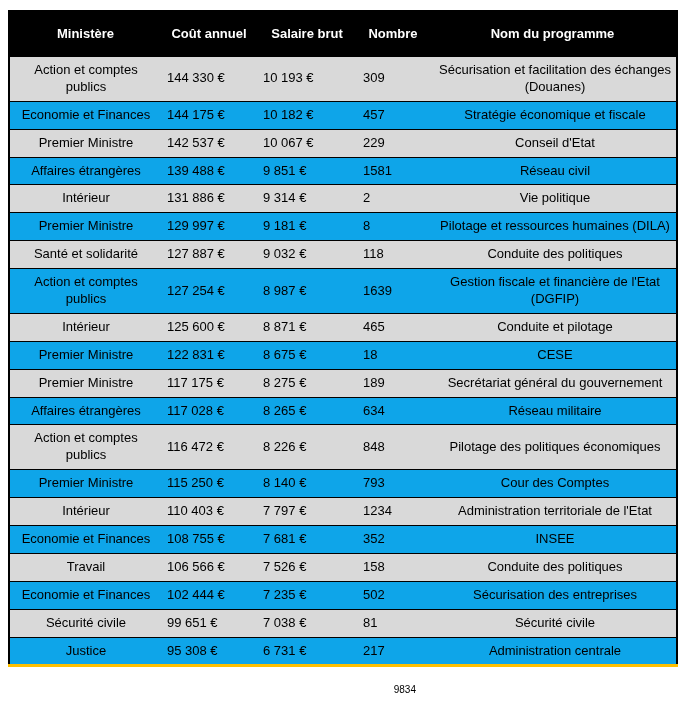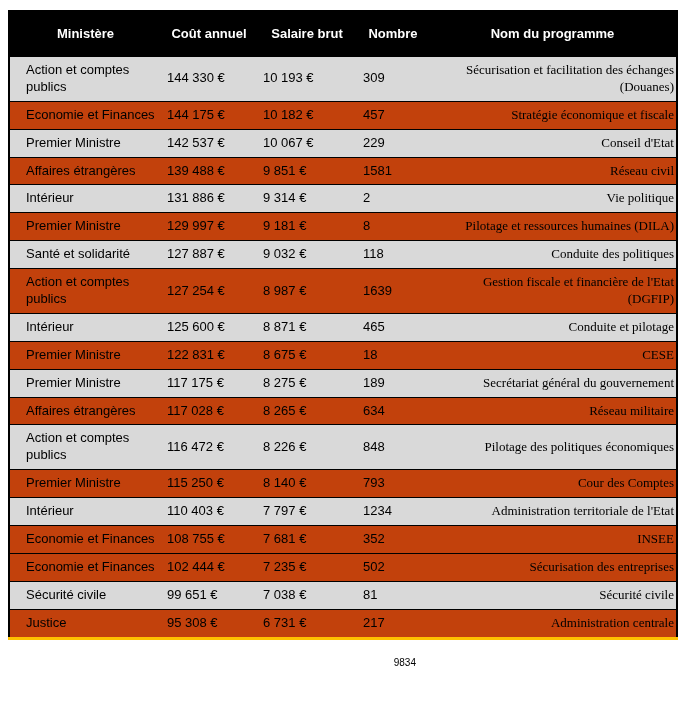--- a/index.html
+++ b/index.html
@@ -41,24 +41,24 @@
   tbody td {
     font-size: 13px;
     color: #000000;
     line-height: 1.3;
     padding: 5px 6px;
     border-top: 1px solid #000;
     vertical-align: middle;
     overflow-wrap: break-word;
   }
   tbody tr.alt { background: #d9d9d9; }
-  tbody tr { background: #c2410c; }
+  tbody tr { background: #0ea5e9; }
   td.col-num { padding-right: 8px; }
-  td.col-min { text-align: left; padding-left: 16px; }
-  td.col-prog { text-align: right; padding-left: 7px; padding-right: 2px; font-family: Liberation Serif, serif; }
+  td.col-min { text-align: center; padding-left: 7px; }
+  td.col-prog { text-align: center; padding-left: 7px; padding-right: 2px; }
   .footer {
     position: relative;
     width: 668px;
     padding-top: 7px;
   }
   .source {
     color: #e02020;
     font-weight: bold;
     font-size: 13.5px;
     line-height: 1.3;
@@ -202,20 +202,27 @@
           <td class="col-num">1234</td>
           <td class="col-prog">Administration territoriale de l'Etat</td>
         </tr>
         <tr>
           <td class="col-min">Economie et Finances</td>
           <td class="col-num">108 755 €</td>
           <td class="col-num">7 681 €</td>
           <td class="col-num">352</td>
           <td class="col-prog">INSEE</td>
         </tr>
+        <tr class="alt">
+          <td class="col-min">Travail</td>
+          <td class="col-num">106 566 €</td>
+          <td class="col-num">7 526 €</td>
+          <td class="col-num">158</td>
+          <td class="col-prog">Conduite des politiques</td>
+        </tr>
         <tr>
           <td class="col-min">Economie et Finances</td>
           <td class="col-num">102 444 €</td>
           <td class="col-num">7 235 €</td>
           <td class="col-num">502</td>
           <td class="col-prog">Sécurisation des entreprises</td>
         </tr>
         <tr class="alt">
           <td class="col-min">Sécurité civile</td>
           <td class="col-num">99 651 €</td>

